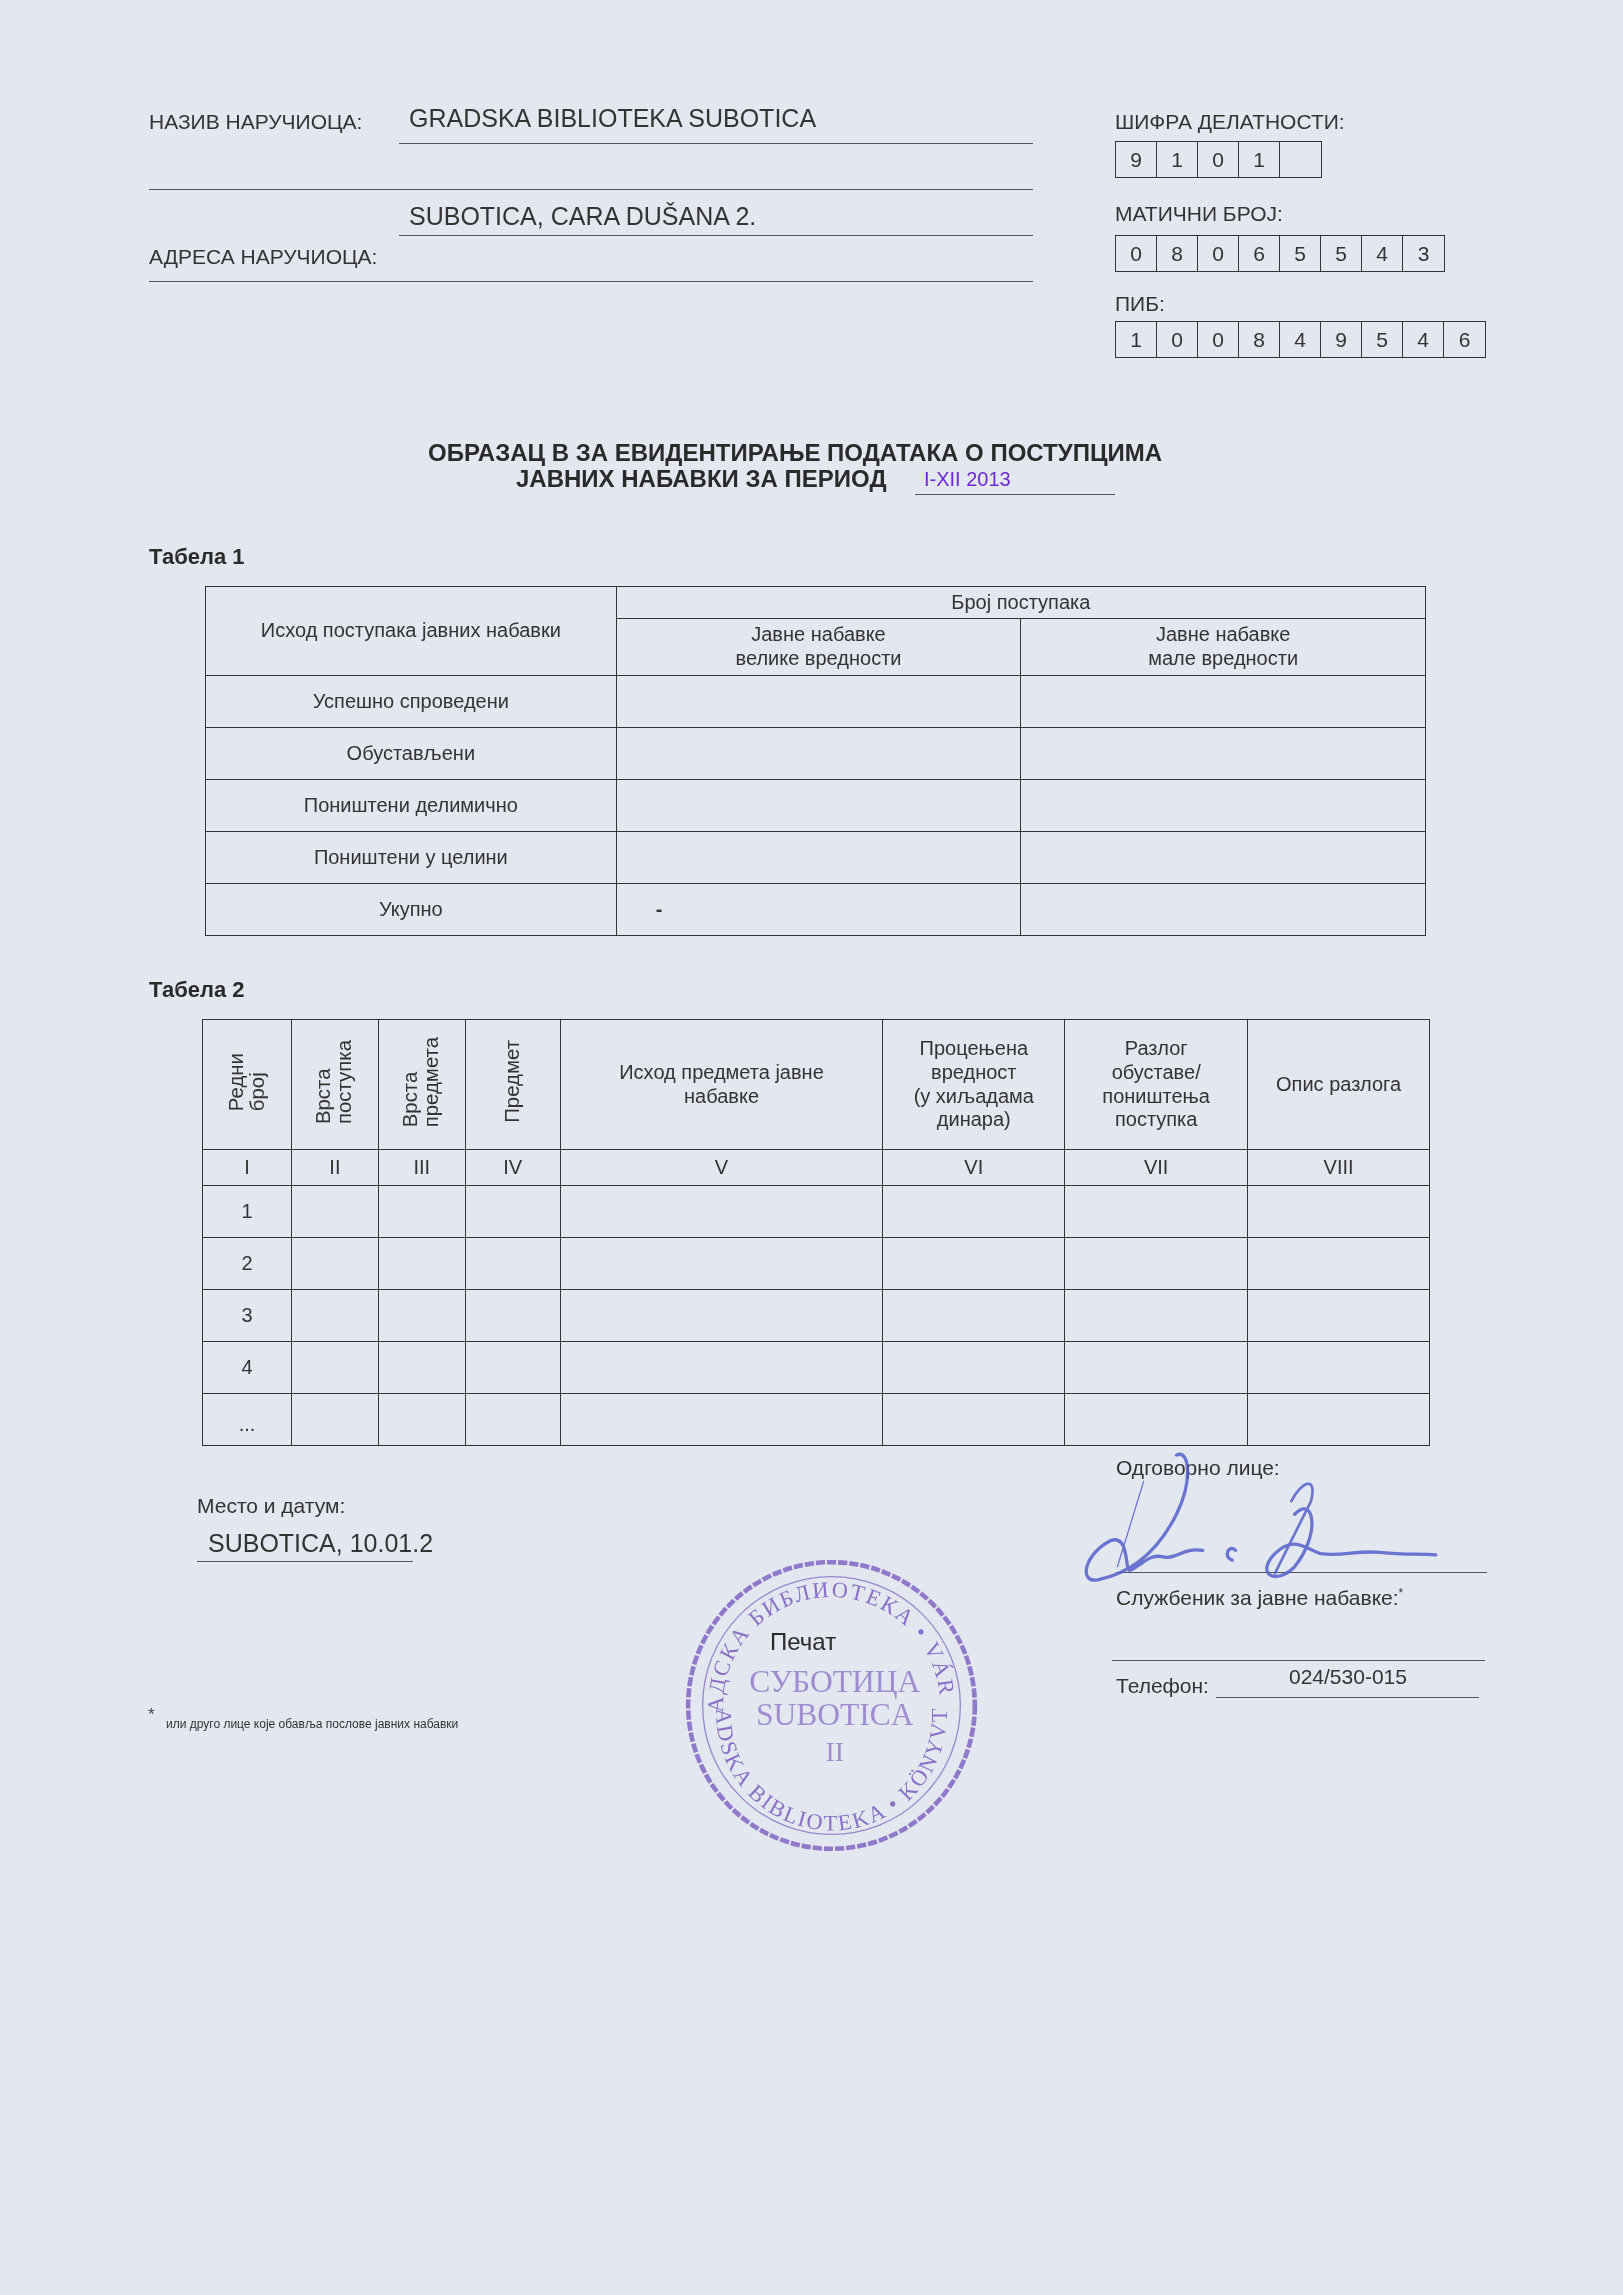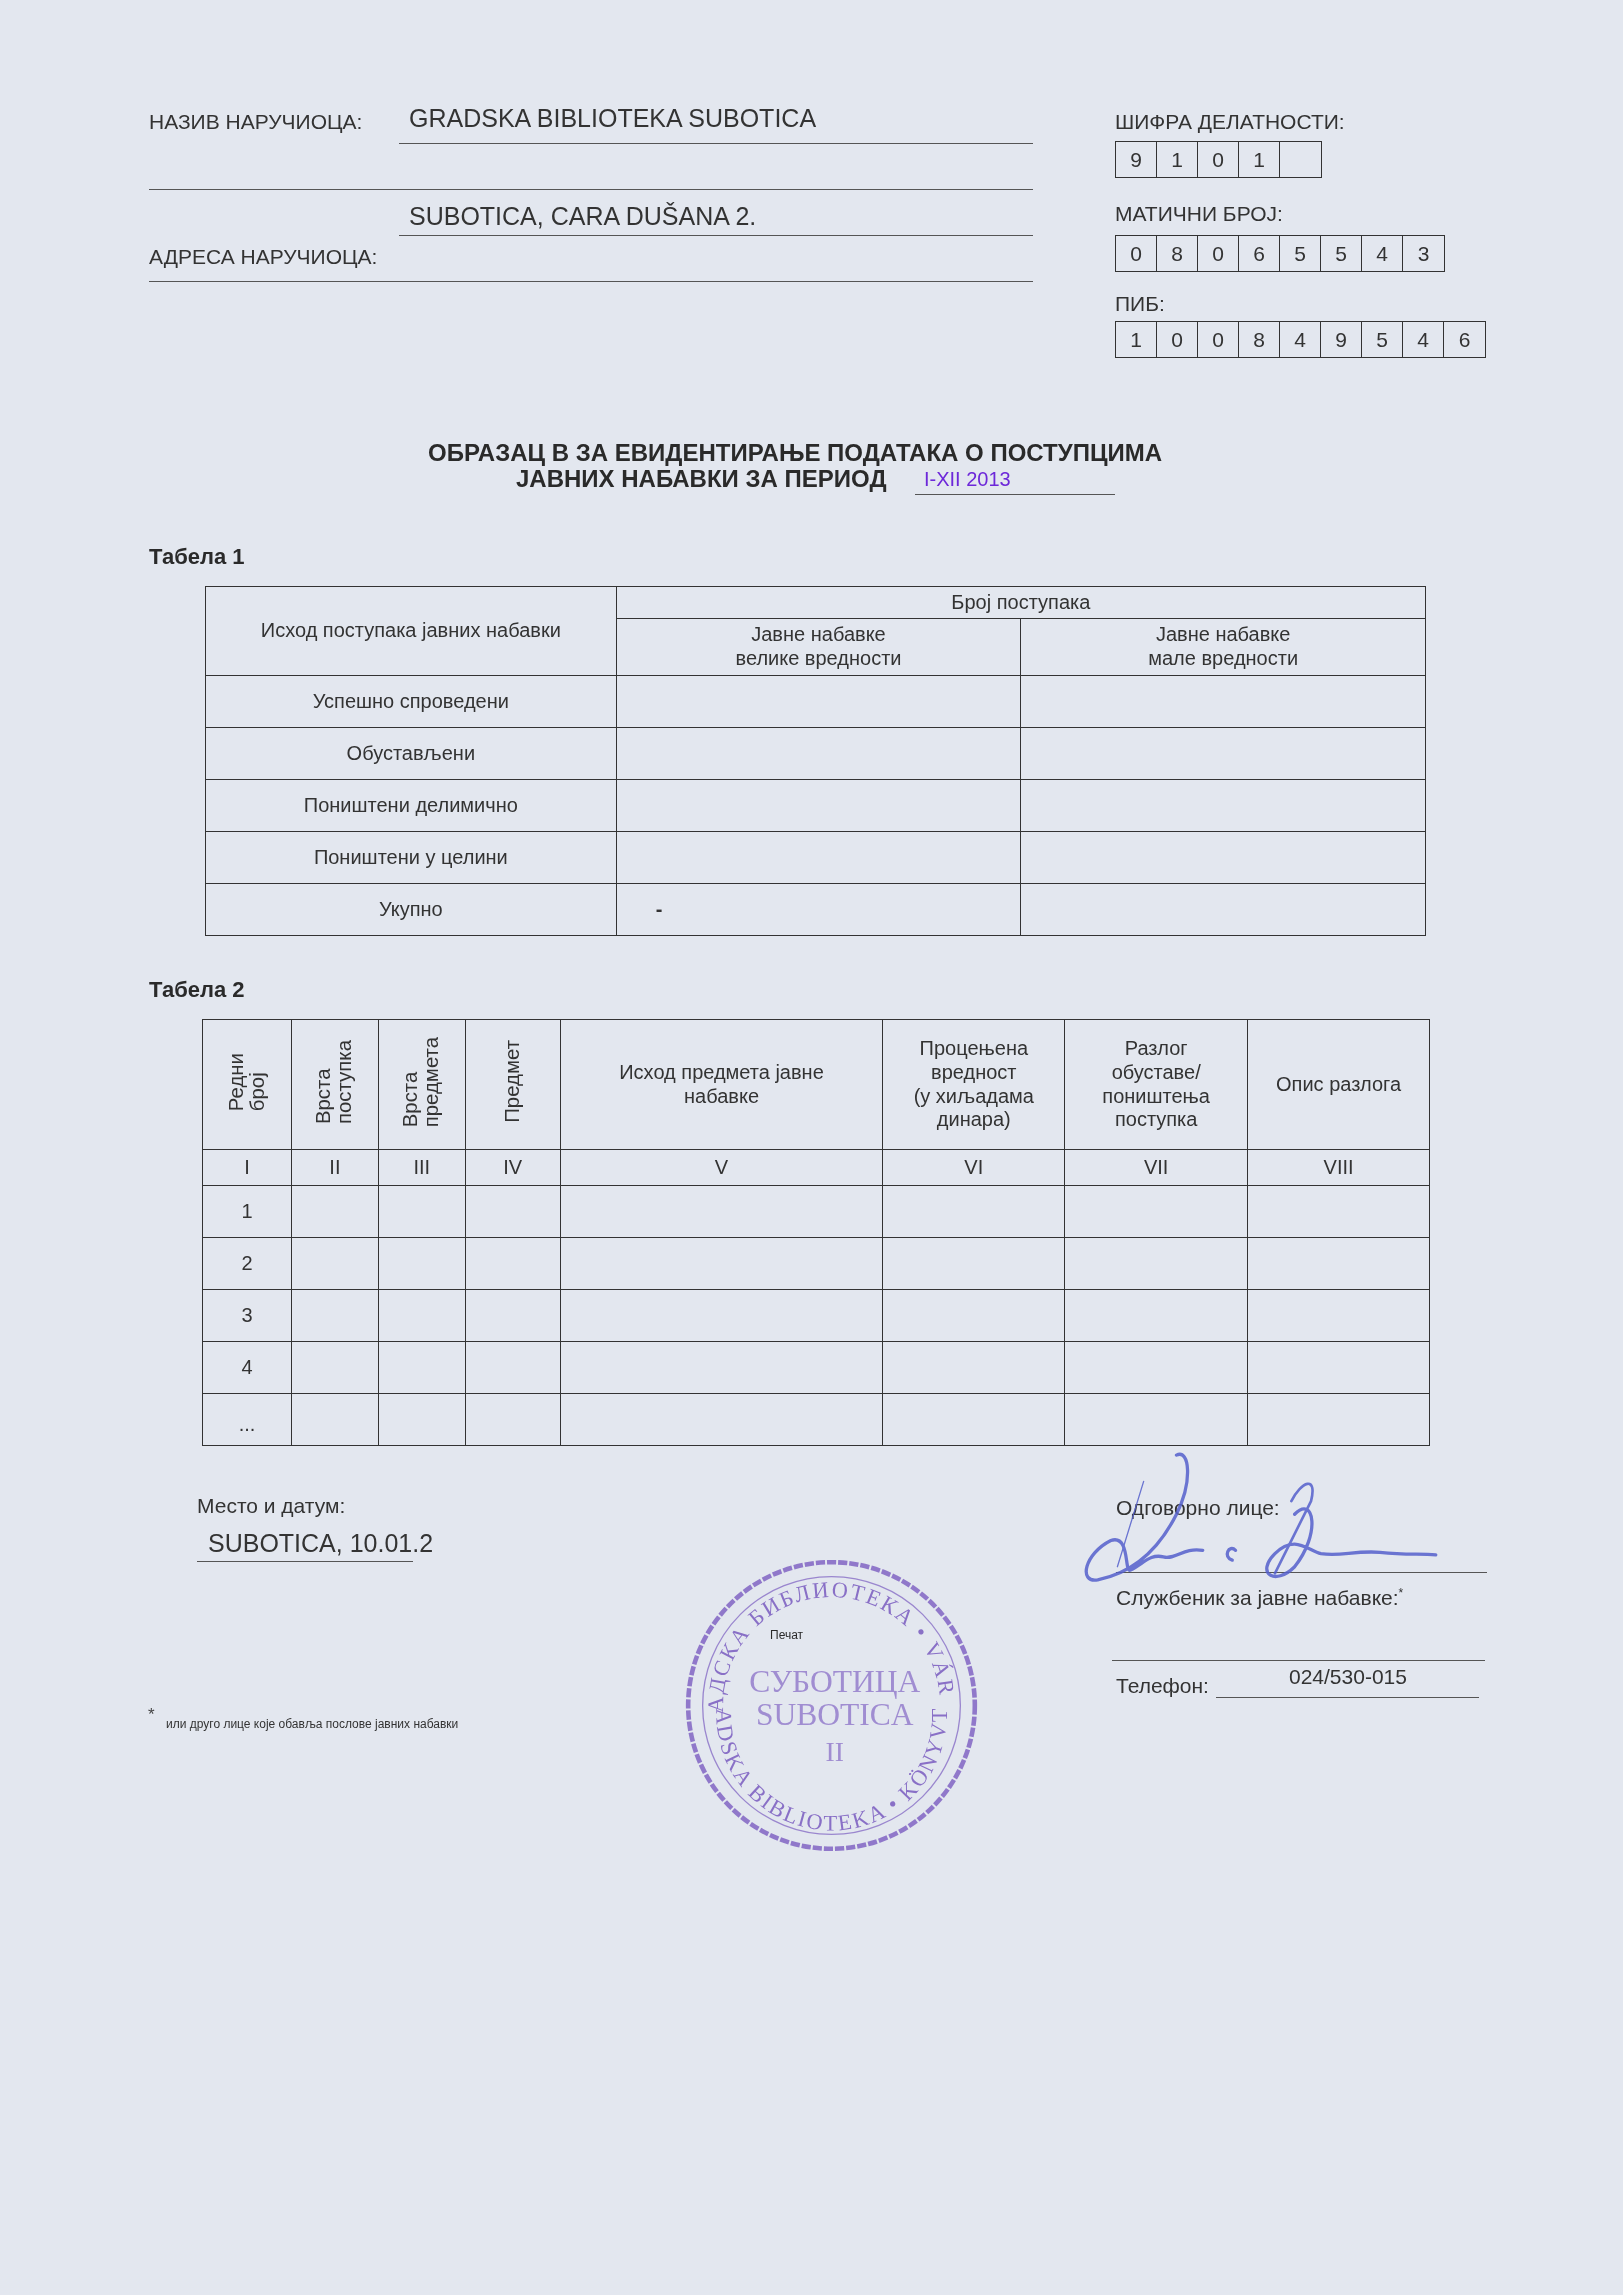--- a/index.html
+++ b/index.html
@@ -241,23 +241,23 @@
   <text font-family="Liberation Serif, serif" font-size="34" fill="#7a5cc0" opacity="0.85" letter-spacing="3">
     <textPath href="#arcTop" startOffset="50%" text-anchor="middle">ГРАДСКА БИБЛИОТЕКА • VÁROSI</textPath>
   </text>
   <text font-family="Liberation Serif, serif" font-size="34" fill="#7a5cc0" opacity="0.85" letter-spacing="3">
     <textPath href="#arcBot" startOffset="50%" text-anchor="middle">GRADSKA BIBLIOTEKA • KÖNYVTAR</textPath>
   </text>
   <text x="240" y="215" text-anchor="middle" font-family="Liberation Serif, serif" font-size="48" fill="#8a70c8" opacity="0.75">СУБОТИЦА</text>
   <text x="240" y="265" text-anchor="middle" font-family="Liberation Serif, serif" font-size="48" fill="#8a70c8" opacity="0.75">SUBOTICA</text>
   <text x="240" y="320" text-anchor="middle" font-family="Liberation Serif, serif" font-size="42" fill="#8a70c8" opacity="0.75">II</text>
 </svg>
-<div class="abs" style="left:770px;top:1628px;font-size:12px;color:#2a2a2a;">Печат</div>
-
-<div class="abs lbl" style="left:1116px;top:1496px;">Одговорно лице:</div>
+<div class="abs" style="left:770px;top:1628px;font-size:24px;color:#2a2a2a;">Печат</div>
+
+<div class="abs lbl" style="left:1116px;top:1456px;">Одговорно лице:</div>
 <div class="rule" style="left:1116px;top:1572px;width:371px;"></div>
 
 <svg class="sig" viewBox="0 0 620 230">
   <g fill="none" stroke="#5560cc" stroke-width="5" stroke-linecap="round" stroke-linejoin="round" opacity="0.85">
     <path d="M 150 20 C 170 10 175 60 150 110 C 120 170 80 200 30 210 C 0 215 10 170 50 150 C 80 140 70 200 80 195 C 100 185 110 170 130 175 C 150 180 160 160 190 165"></path>
     <path d="M 100 60 L 60 190" stroke-width="2"></path>
     <path d="M 240 165 C 230 155 220 175 235 180"></path>
     <path d="M 330 110 C 360 80 370 140 330 190 C 300 220 270 200 300 170 C 330 140 350 165 370 170 C 400 175 420 165 460 168 C 500 172 520 170 545 172"></path>
     <path d="M 325 90 C 340 60 365 50 355 90 L 300 200" stroke-width="4"></path>
   </g>

